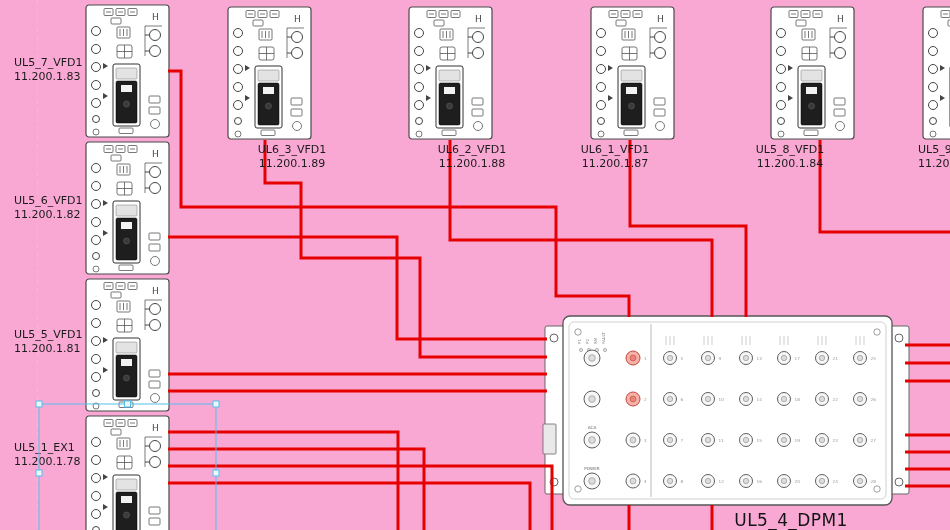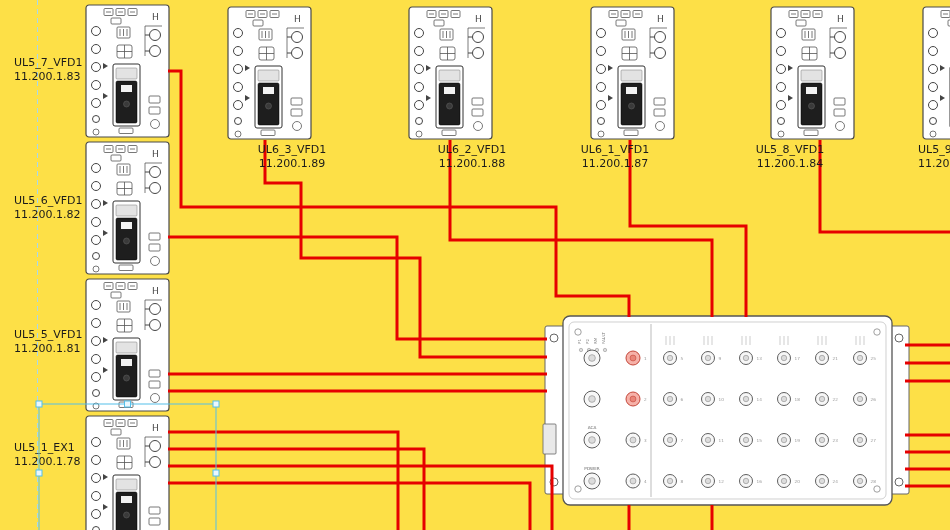--- a/index.html
+++ b/index.html
@@ -1,16 +1,16 @@
 <!DOCTYPE html>
 <html><head>
 <meta charset="utf-8">
 <style>
   html,body{margin:0;padding:0;background:#ffffff;}
-  #canvas{position:relative;width:950px;height:530px;overflow:hidden;background:#fde047;font-family:"DejaVu Sans",sans-serif;}
+  #canvas{position:relative;width:950px;height:530px;overflow:hidden;background:#f9a8d4;font-family:"DejaVu Sans",sans-serif;}
   #scene{position:absolute;left:0;top:0;display:block;}
   #scene text{font-family:"DejaVu Sans",sans-serif;}
   .dpm-label{position:absolute;left:688px;top:510px;width:206px;text-align:center;font-size:17px;color:#141414;letter-spacing:.4px;}
 </style>
 </head>
 <body>
 
 <div id="canvas">
   <svg id="scene" width="950" height="530" viewBox="0 0 950 530">
     <defs>
@@ -308,13 +308,14 @@
           <rect x="124.5" y="401" width="6" height="6" fill="#eaf7fd" stroke="#55bfe9" stroke-width="1"></rect>
           <rect x="213" y="401" width="6" height="6" fill="#eaf7fd" stroke="#55bfe9" stroke-width="1"></rect>
           <rect x="36" y="470" width="6" height="6" fill="#eaf7fd" stroke="#55bfe9" stroke-width="1"></rect>
           <rect x="213" y="470" width="6" height="6" fill="#eaf7fd" stroke="#55bfe9" stroke-width="1"></rect>
           <rect x="36" y="539" width="6" height="6" fill="#eaf7fd" stroke="#55bfe9" stroke-width="1"></rect>
           <rect x="124.5" y="539" width="6" height="6" fill="#eaf7fd" stroke="#55bfe9" stroke-width="1"></rect>
           <rect x="213" y="539" width="6" height="6" fill="#eaf7fd" stroke="#55bfe9" stroke-width="1"></rect>
         </g>
       </g>
   </svg>
+  <div class="dpm-label">UL5_4_DPM1</div>
 </div>
 
 </body></html>

